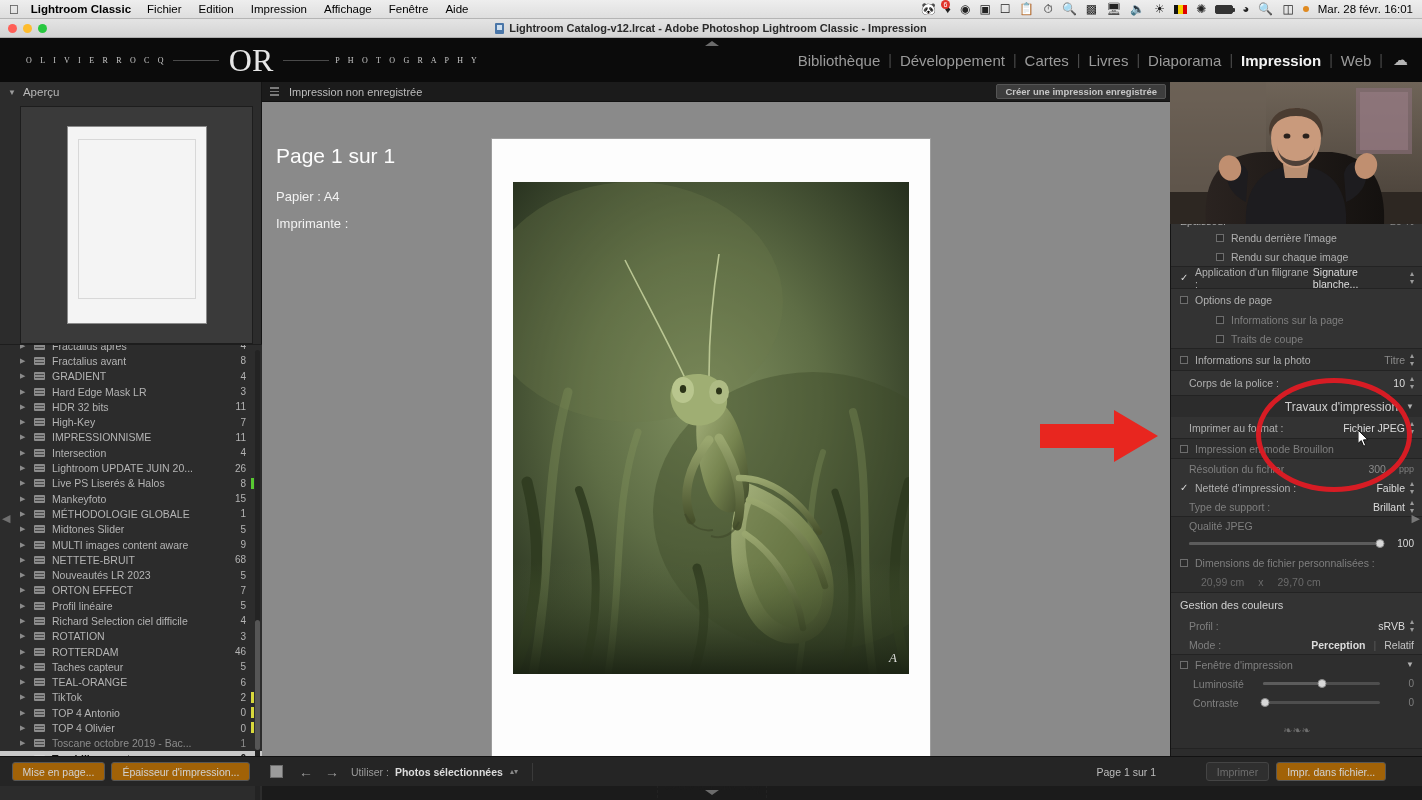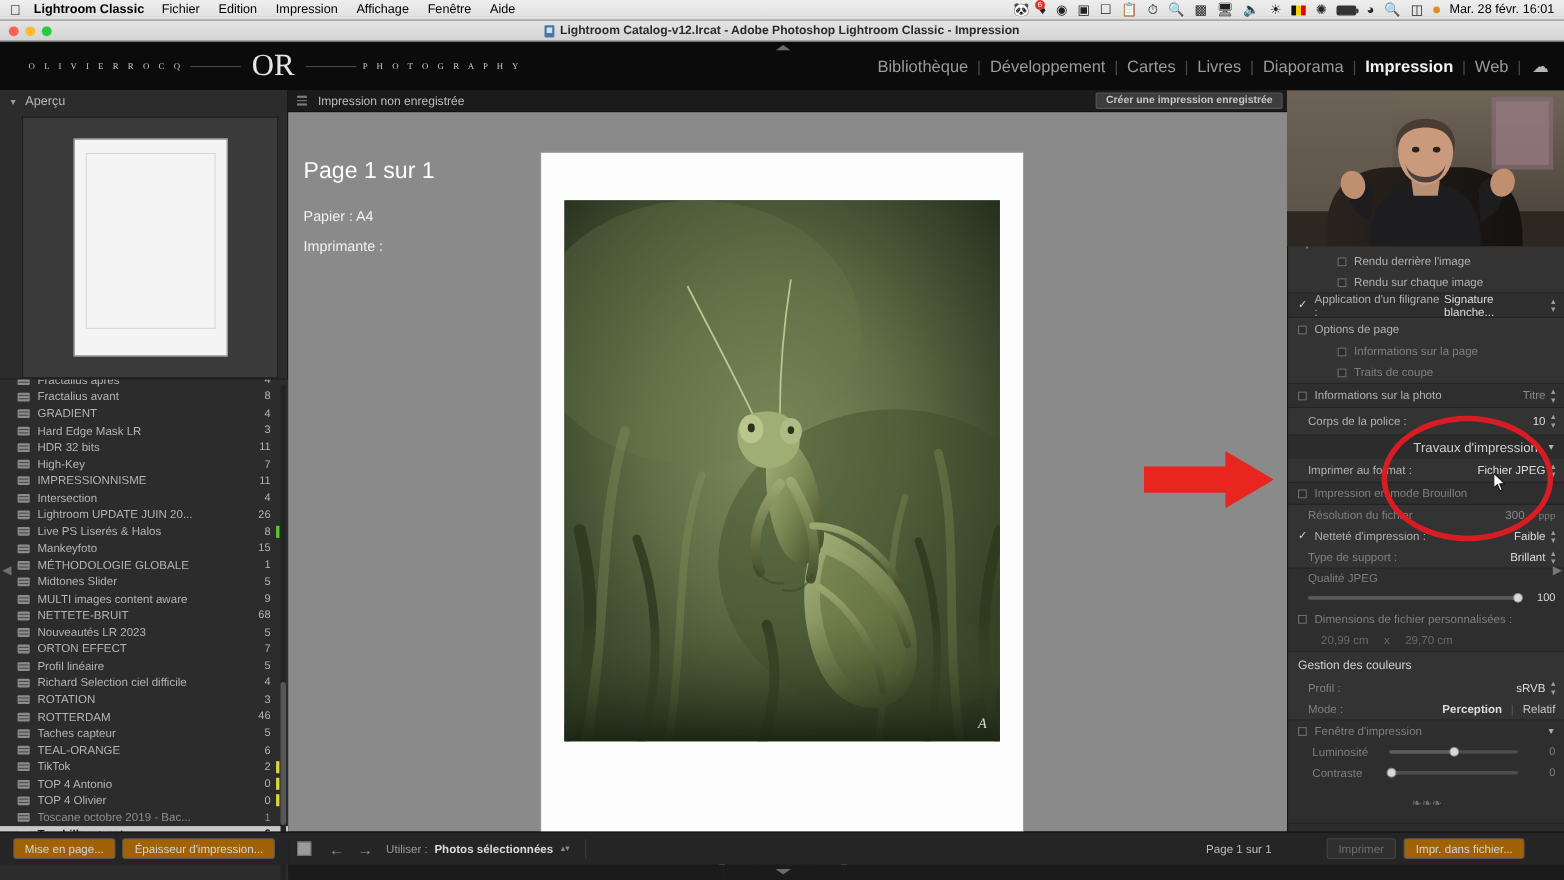--- a/index.html
+++ b/index.html
@@ -72,21 +72,21 @@
   
   .lr-header {
     position: absolute; left: 0; top: 38px; width: 1422px; height: 44px;
     background: #0b0b0b; display: flex; align-items: center;
   }
   .lr-logo {
     margin-left: 26px; display: flex; align-items: center;
     color: #c9c9c9; letter-spacing: 3.2px; font-size: 8px; font-family: "Liberation Serif", serif;
   }
   .lr-logo .mono {
-    font-family: "Liberation Serif", serif; font-size: 28px; letter-spacing: 0;
+    font-family: "Liberation Serif", serif; font-size: 32px; letter-spacing: 0;
     margin: 0 4px; color: #e6e6e6; font-weight: normal; line-height: 1;
   }
   .logo-rule { width: 46px; height: 1px; background: #4a4a4a; margin: 0 6px; }
   .modules {
     margin-left: auto; margin-right: 14px; display: flex; align-items: center;
     font-size: 15px; color: #9a9a9a;
   }
   .modules .mod { padding: 0 8px; cursor: pointer; }
   .modules .mod.active { color: #f2f2f2; font-weight: bold; }
   .modules .sep { color: #4a4a4a; font-size: 14px; }
@@ -125,21 +125,21 @@
     border: 1px solid #d8d8d8;
   }
 
   
   .folder-scroll {
     position: absolute; left: 0; top: 262px; width: 262px; height: 470px;
     overflow: hidden; background: #2c2c2c; border-top: 1px solid #1d1d1d;
   }
   .folder-row {
     height: 15.3px; display: flex; align-items: center;
-    font-size: 10.5px; color: #b4b4b4; padding-left: 16px; position: relative;
+    font-size: 10.5px; color: #b4b4b4; padding-left: 34px; position: relative;
   }
   .folder-row.sel { background: #c8c8c8; color: #111; font-weight: bold; }
   .folder-row.dim { color: #8d8d8d; }
   .folder-row .arw {
     position: absolute; left: 20px; font-size: 7px; color: #8a8a8a;
   }
   .folder-row.sel .arw { color: #333; }
   .fico {
     width: 11px; height: 8px; background: #8c8c8c; border-radius: 1px;
     margin-right: 7px; flex: 0 0 auto; position: relative;

